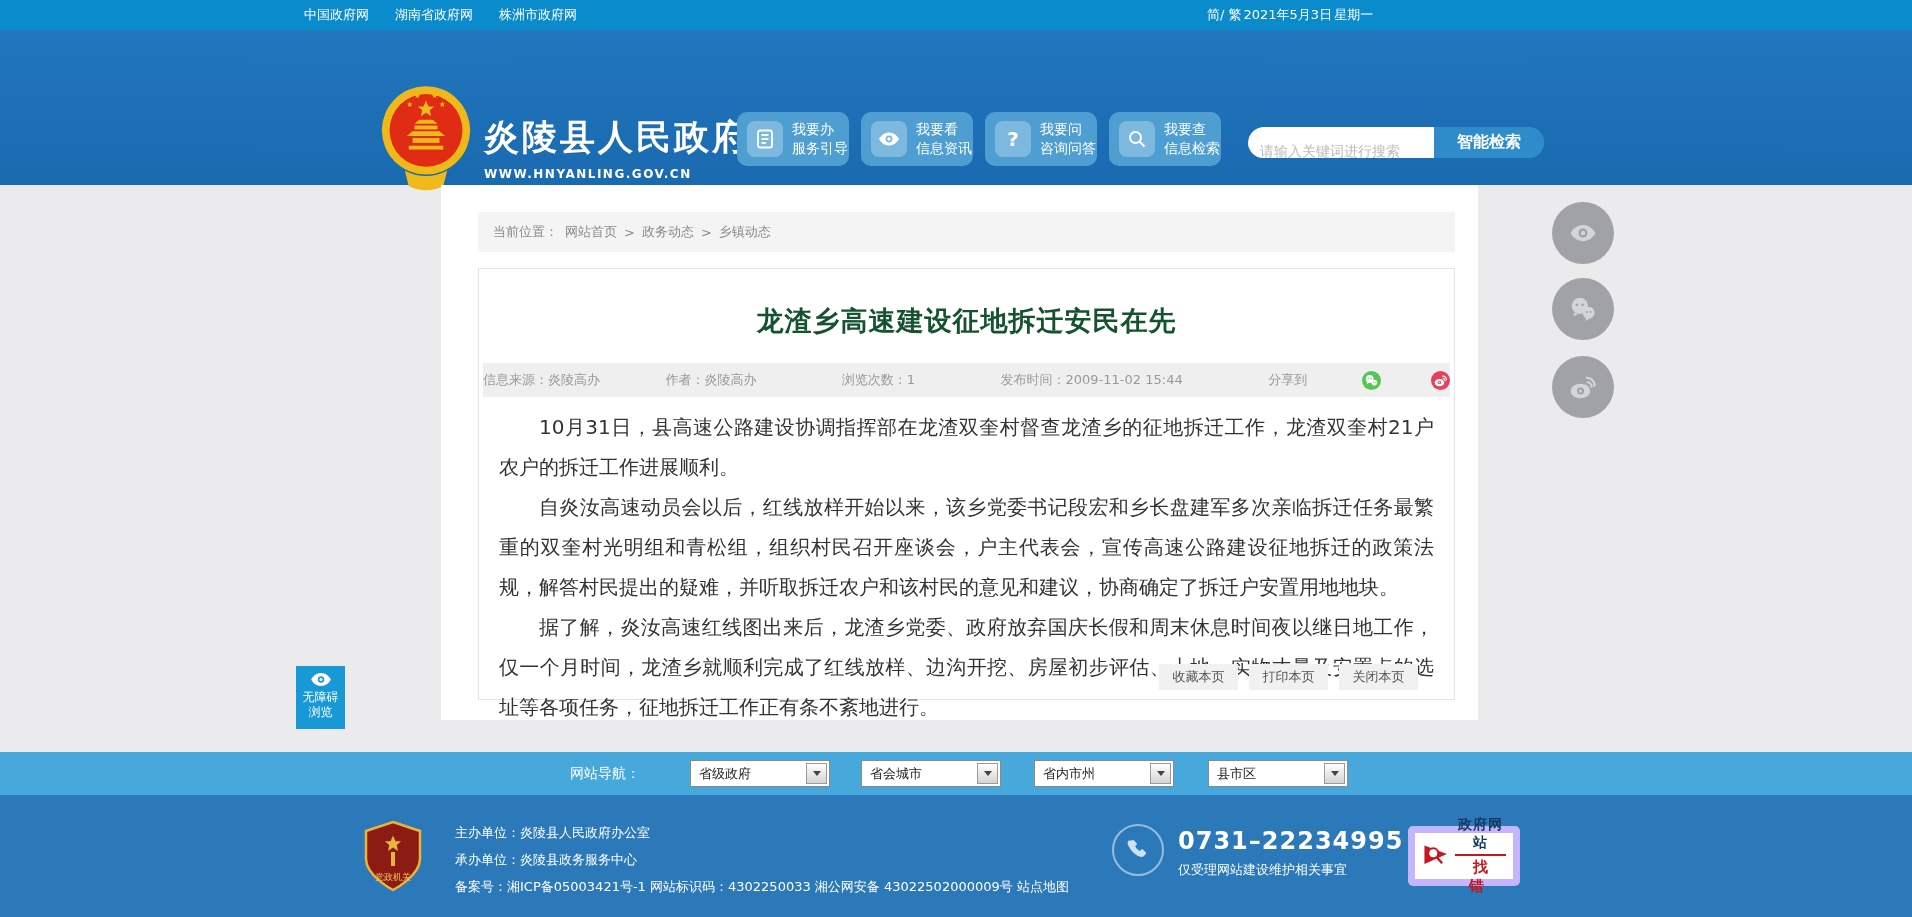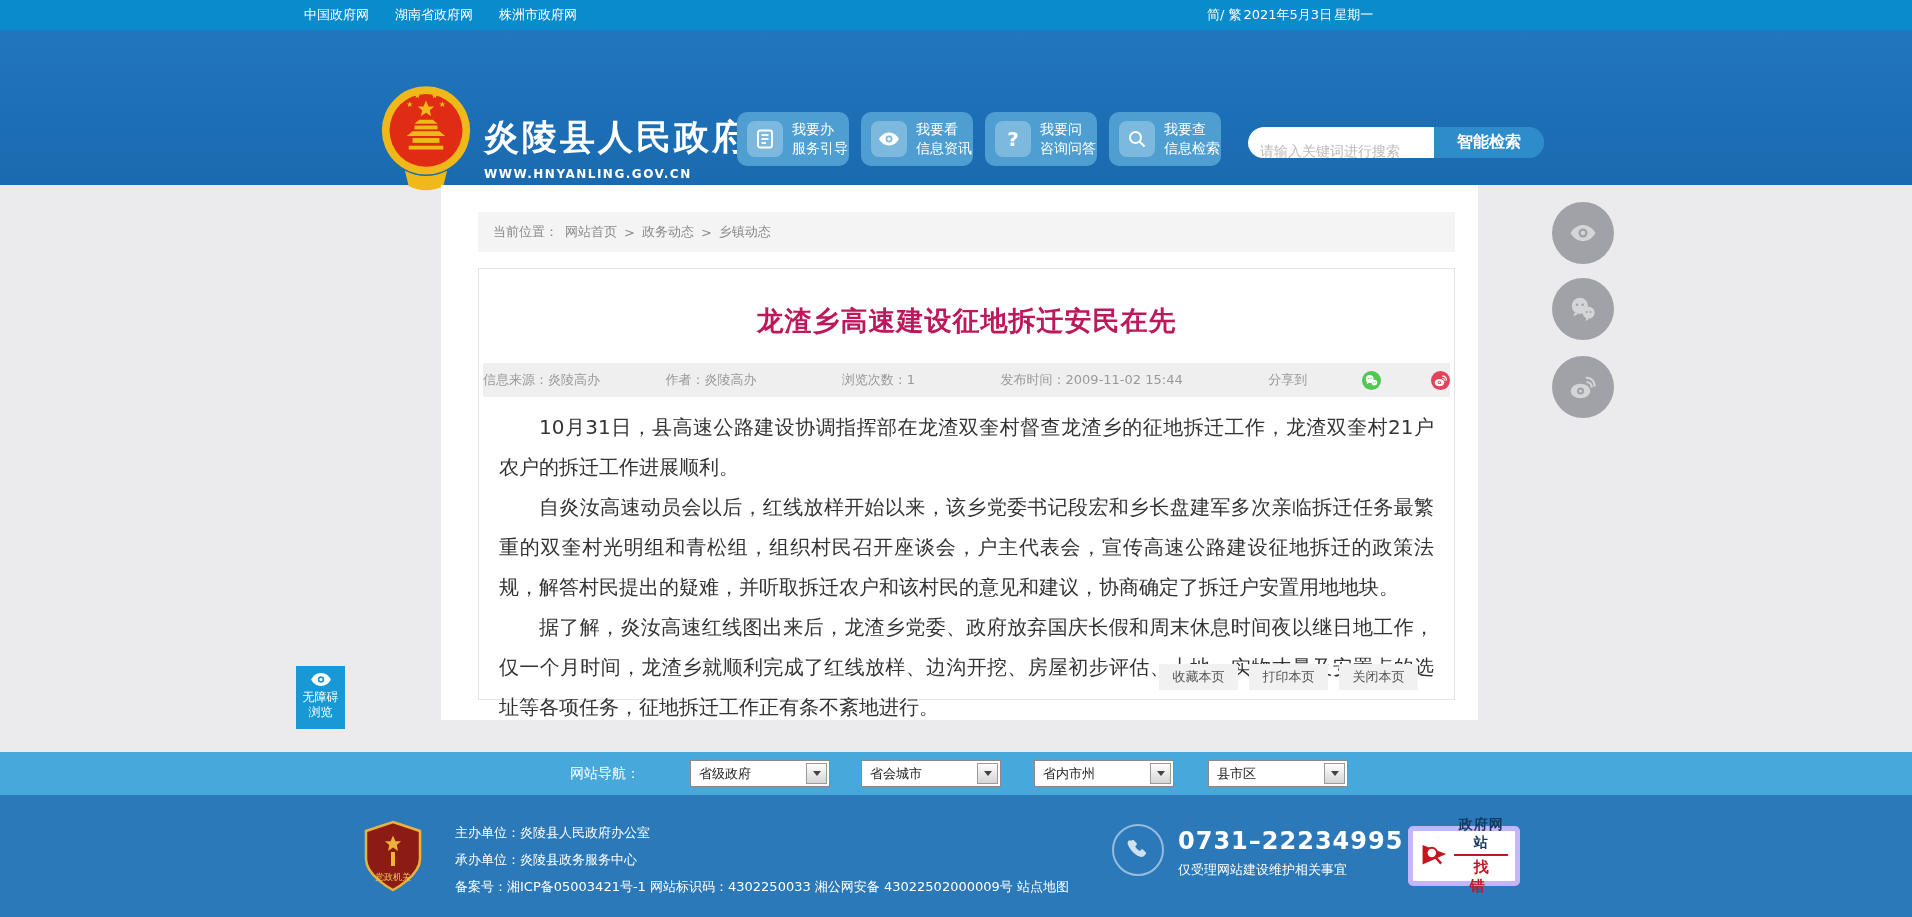--- a/index.html
+++ b/index.html
@@ -29,21 +29,21 @@
   .search input { width:186px; height:47px; border:none; outline:none; border-radius:16px 0 0 16px; padding:0 12px; font-size:14px; color:#333; font-family:inherit; }
   .search input::placeholder { color:#bbb; }
   .search .sbtn { flex:1; border:none; background:#2d8cc9; color:#fff; font-size:16px; font-weight:bold; cursor:pointer; font-family:inherit; }
 
   
   .panel { position:absolute; left:441px; top:185px; width:1037px; height:535px; background:#fff; }
   .crumb { position:absolute; left:478px; top:212px; width:977px; height:40px; background:#f4f4f4; display:flex; align-items:center; padding-left:15px; font-size:13px; color:#8a8a8a; gap:7px; }
   .crumb .clink { cursor:pointer; }
 
   .article { position:absolute; left:478px; top:268px; width:977px; height:432px; background:#fff; border:1px solid #e5e5e5; }
-  .a-title { margin-top:34px; text-align:center; font-size:27px; font-weight:bold; color:#be185d; letter-spacing:1px; }
+  .a-title { margin-top:34px; text-align:center; font-size:27px; font-weight:bold; color:#14532d; letter-spacing:1px; }
   .a-meta { margin:24px 4px 0; height:34px; background:#efefef; display:flex; align-items:center; justify-content:space-between; font-size:13px; color:#999; }
   .a-meta .m-item { margin:0 20px; }
   .a-meta .m-share { margin:0 4px 0 20px; }
   .share-ic { width:19px; height:19px; border-radius:50%; margin-left:5px; display:inline-flex; align-items:center; justify-content:center; vertical-align:middle; cursor:pointer; }
   .share-wechat { background:#52c752; }
   .share-weibo { background:#e6405a; }
   .a-body { margin:10px 20px 0; font-size:20px; color:#333; line-height:40px; text-align:justify; }
   .a-body p { text-indent:2em; }
   .a-actions { position:absolute; right:36px; bottom:9px; display:flex; gap:11px; }
   .a-btn { min-width:79px; height:26px; padding:0 4px; background:#f1f1f1; color:#555; font-size:13px; display:flex; align-items:center; justify-content:center; cursor:pointer; }
@@ -65,21 +65,21 @@
   .nsel-arrow i { width:0; height:0; border-left:4px solid transparent; border-right:4px solid transparent; border-top:5px solid #444; }
 
   
   .footer { position:absolute; left:0; top:795px; width:1912px; height:122px; background:#2b79b9; color:#fff; }
   .shield { position:absolute; left:362px; top:25px; width:62px; height:72px; cursor:pointer; }
   .finfo { position:absolute; left:455px; top:24px; font-size:13px; line-height:27px; }
   .finfo .flink { cursor:pointer; }
   .fphone-circ { position:absolute; left:1112px; top:29px; width:52px; height:52px; border-radius:50%; border:2px solid rgba(255,255,255,.5); display:flex; align-items:center; justify-content:center; }
   .fphone-num { position:absolute; left:1178px; top:32px; font-size:24px; font-weight:bold; letter-spacing:1px; }
   .fphone-note { position:absolute; left:1178px; top:66px; font-size:13px; }
-  .fbadge { position:absolute; left:1408px; top:31px; width:112px; height:60px; background:#fff; border-radius:5px; border:5px solid #c4b5fd; display:flex; align-items:center; padding:0 7px; cursor:pointer; }
+  .fbadge { position:absolute; left:1408px; top:31px; width:112px; height:60px; background:#fff; border-radius:5px; border:7px solid #c4b5fd; display:flex; align-items:center; padding:0 7px; cursor:pointer; }
   .fbadge .btxt { margin-left:4px; text-align:center; }
   .fbadge .b1 { color:#16395e; font-size:14px; font-weight:bold; letter-spacing:1px; border-bottom:2px solid #c51620; padding-bottom:2px; }
   .fbadge .b2 { color:#c51620; font-size:15px; font-weight:bold; letter-spacing:8px; margin-top:2px; text-indent:8px; }
 </style>
 </head>
 <body>
 
 <div class="page">
 
   <div class="topbar">

